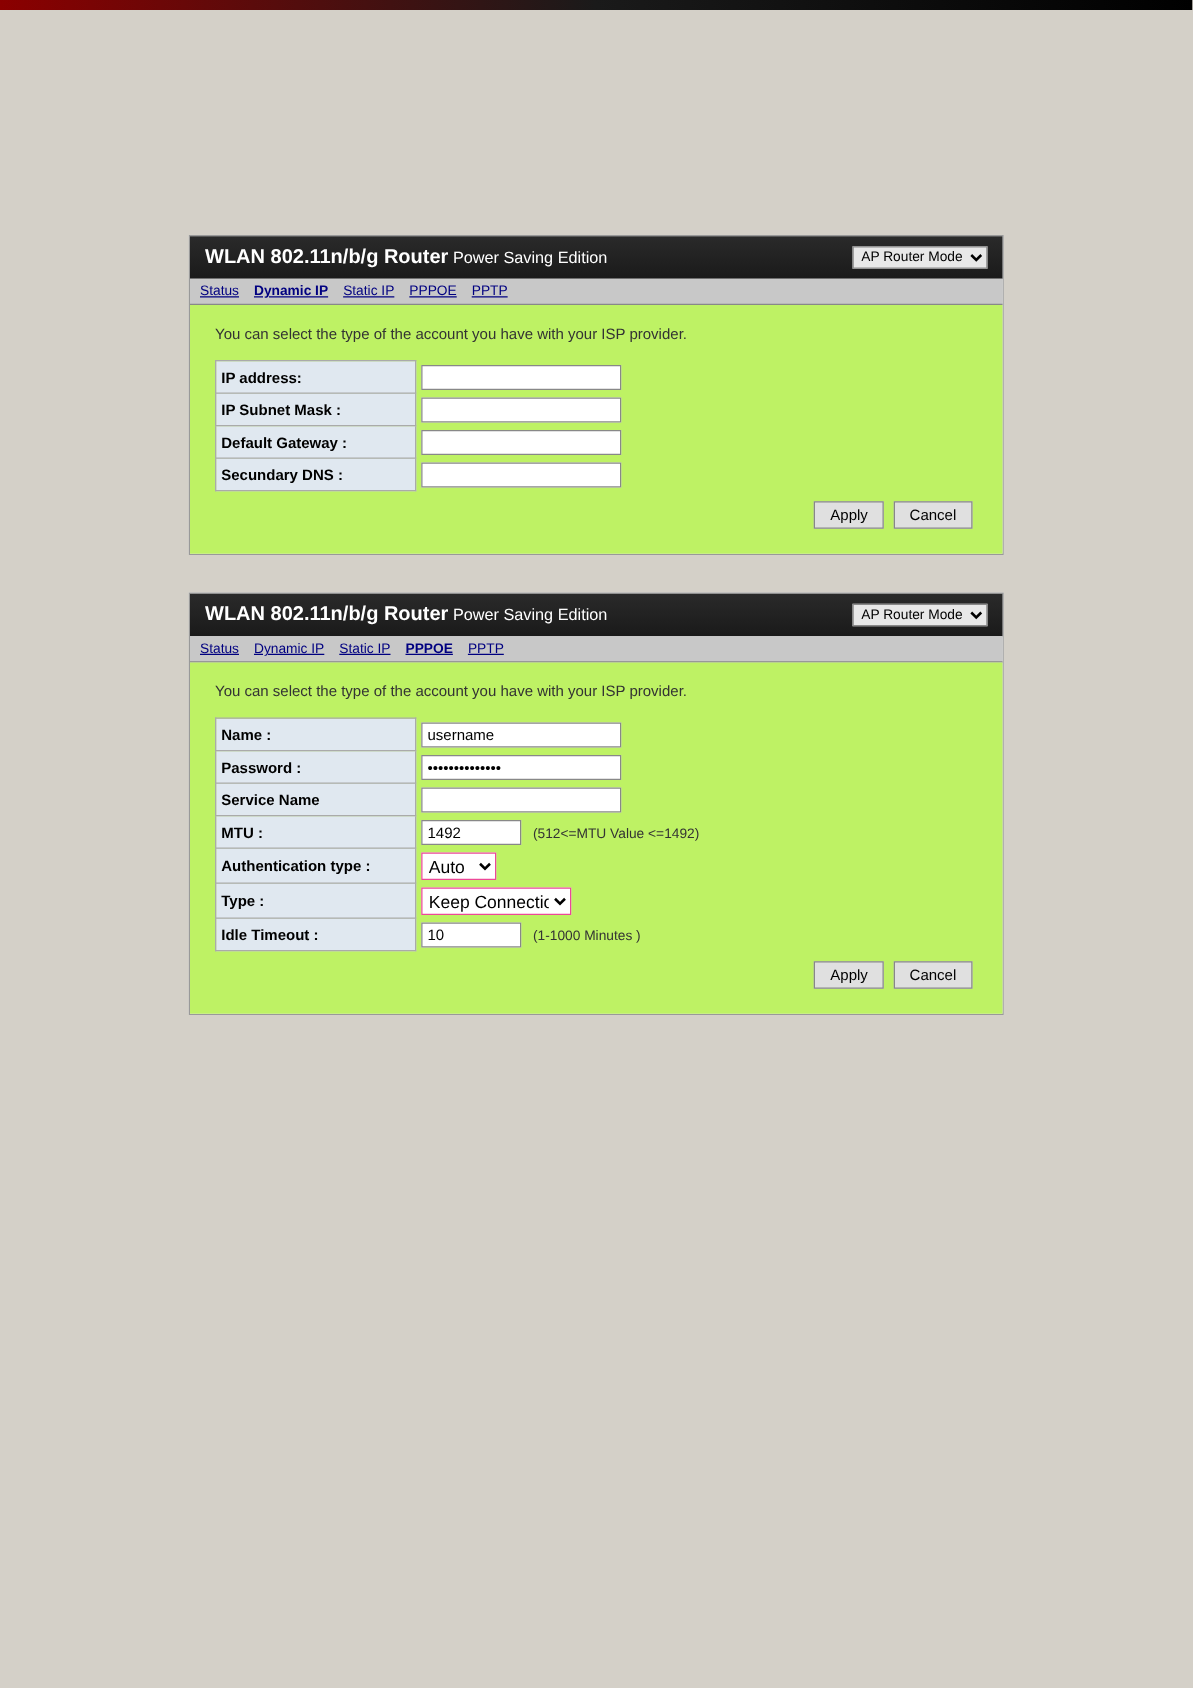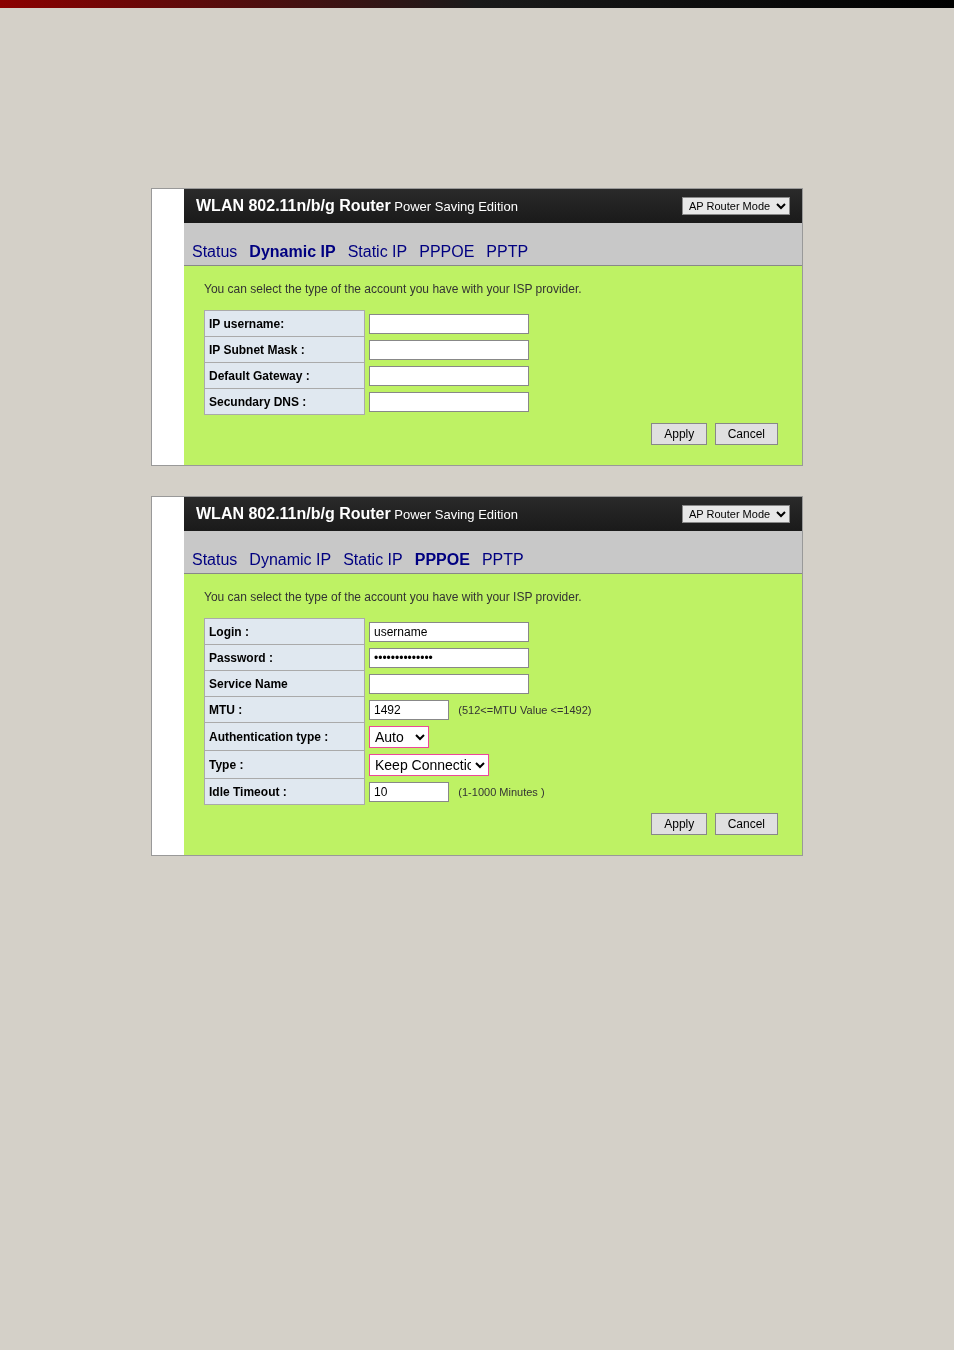--- a/index.html
+++ b/index.html
@@ -23,21 +23,20 @@
       flex-direction: column;
       gap: 30px;
       padding-top: 180px;
     }
 
     .router-panel {
       background: #ffffff;
       border: 1px solid #999;
       width: 652px;
       margin: 0 auto;
-      padding-left: 32px;
     }
 
     .panel-header {
       background: linear-gradient(to bottom, #2a2a2a, #1a1a1a);
       color: white;
       padding: 8px 12px;
       display: flex;
       align-items: center;
       justify-content: space-between;
     }
@@ -70,23 +69,23 @@
       background: #c8c8c8;
       border-bottom: 1px solid #888;
       padding: 4px 8px;
       display: flex;
       gap: 12px;
       align-items: center;
     }
 
     .nav-bar a {
       color: #000080;
-      font-size: 16px;
+      text-decoration: underline;
+      font-size: 11px;
       cursor: pointer;
-      margin-top: 16px;
     }
 
     .nav-bar a.active {
       color: #000080;
       font-weight: bold;
     }
 
     .panel-body {
       padding: 16px 20px;
       background: #bef264;
@@ -194,21 +193,21 @@
       <a>PPPOE</a>
       <a>PPTP</a>
     </div>
 
     <div class="panel-body">
       <div class="description">You can select the type of the account you have with your ISP provider.</div>
 
       <table class="form-table">
         <tbody>
             <tr>
-          <td class="label-cell">IP username:</td>
+          <td class="label-cell">IP address:</td>
           <td class="input-cell">
             <input type="text" value="" style="">
           </td>
         </tr>
         <tr>
           <td class="label-cell">IP Subnet Mask :</td>
           <td class="input-cell">
             <input type="text" value="" style="">
           </td>
         </tr>
@@ -254,21 +253,21 @@
       <a class="active">PPPOE</a>
       <a>PPTP</a>
     </div>
 
     <div class="panel-body">
       <div class="description">You can select the type of the account you have with your ISP provider.</div>
 
       <table class="form-table">
         <tbody>
             <tr>
-          <td class="label-cell">Login :</td>
+          <td class="label-cell">Name :</td>
           <td class="input-cell">
             <input type="text" value="username" style="">
           </td>
         </tr>
         <tr>
           <td class="label-cell">Password :</td>
           <td class="input-cell">
             <input type="password" value="••••••••••••••" style="">
           </td>
         </tr>

